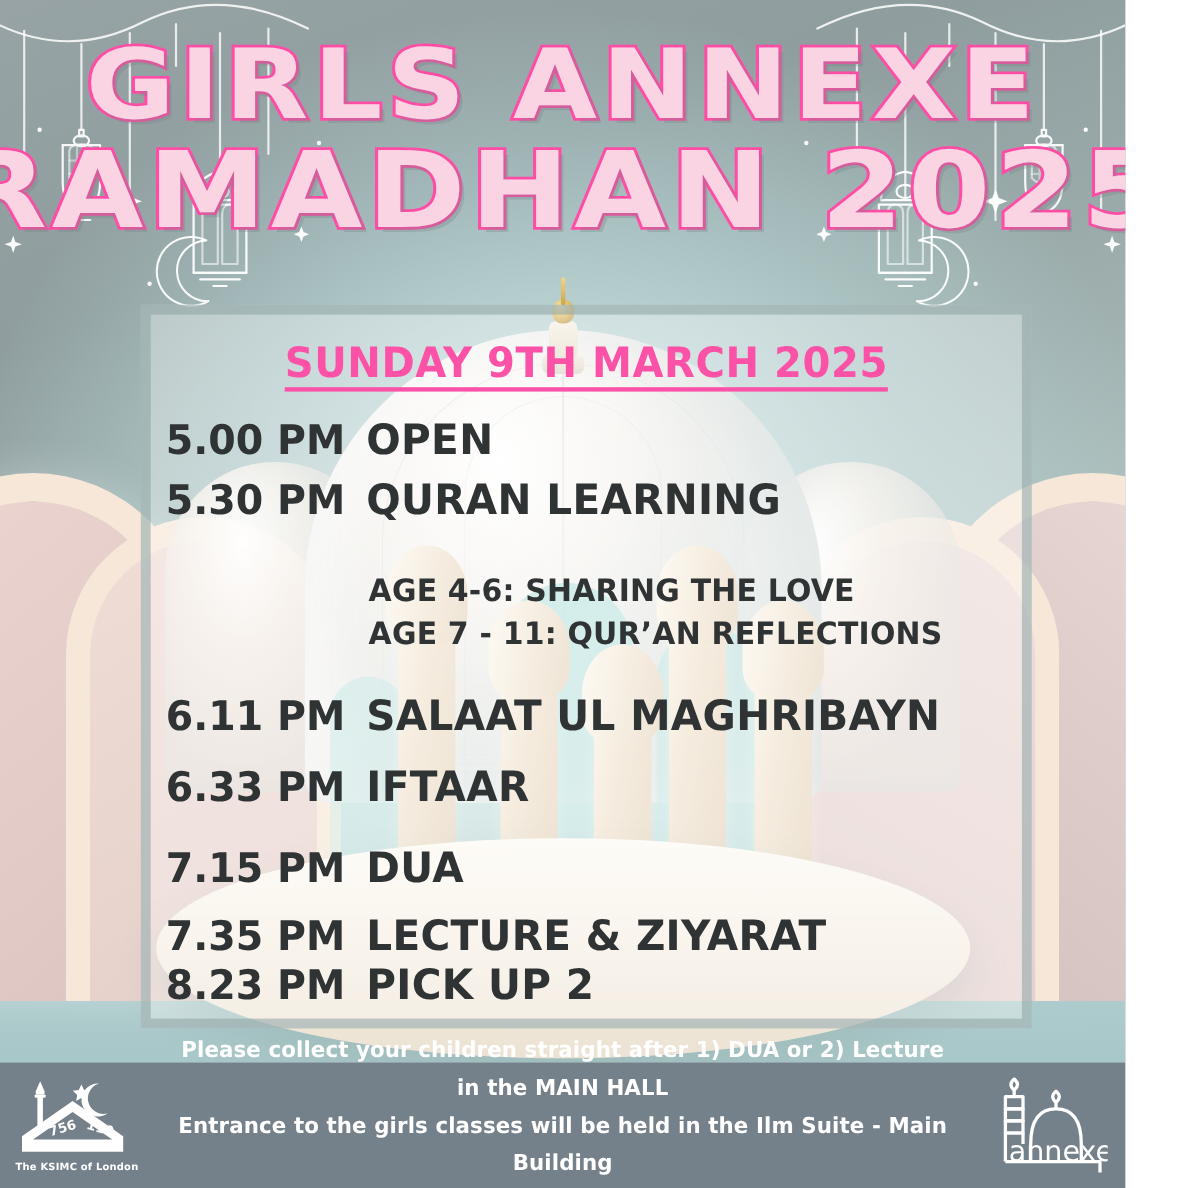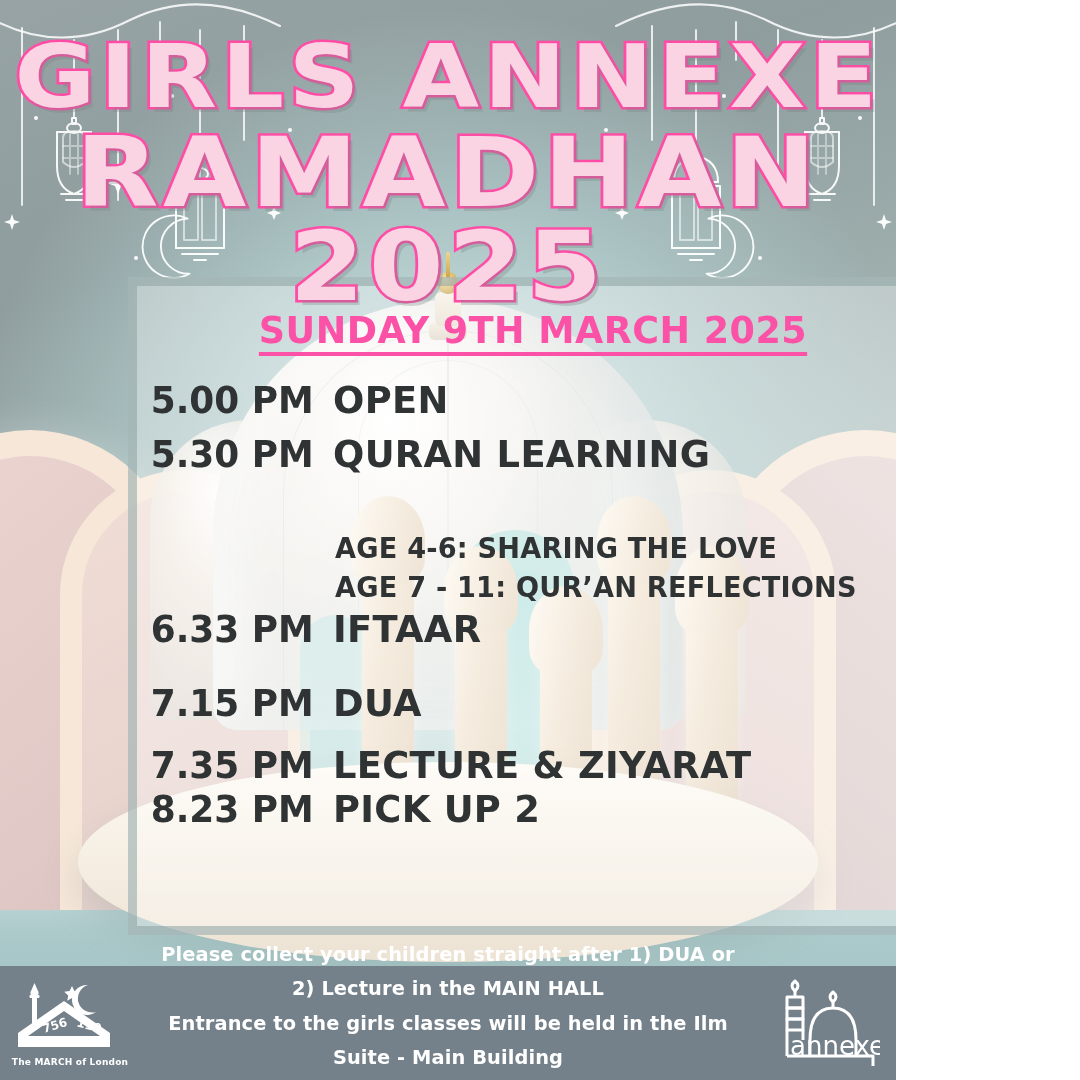--- a/index.html
+++ b/index.html
@@ -6,21 +6,21 @@
   * { margin:0; padding:0; box-sizing:border-box; }
 
   html, body {
     width:1080px; height:1080px;
     font-family:"Liberation Sans", sans-serif;
     overflow:hidden;
   }
 
   #poster {
     position:relative;
-    width:896px; height:1080px;
+    width:1023px; height:1080px;
     overflow:hidden;
     background:#8e9a9b;
   }
 
   
   .bg-layer { position:absolute; inset:0; }
 
   .bg-sky {
     background:
       radial-gradient(ellipse 70% 55% at 50% 42%, rgba(215,238,238,0.95) 0%, rgba(185,215,215,0.55) 45%, rgba(150,170,172,0) 75%),
@@ -248,21 +248,21 @@
   }
   .row .event {
     font-size:38px;
     letter-spacing:0.3px;
     white-space:nowrap;
     transform:scaleX(0.97);
     transform-origin:left center;
   }
 
   .row.r-open   { margin-bottom:10px; }
-  .row.r-quran  { margin-bottom:24px; }
+  .row.r-quran  { margin-bottom:12px; }
   .row.r-salaat { margin-top:34px; margin-bottom:20px; }
   .row.r-iftaar { margin-bottom:30px; }
   .row.r-pick1  { margin-bottom:18px; }
   .row.r-dua    { margin-bottom:18px; }
   .row.r-lect   { }
 
   .subrow {
     padding-left:198px;
     color:#2f3334;
     font-family:"DejaVu Sans", sans-serif;
@@ -495,20 +495,24 @@
       <div class="row r-quran">
         <span class="time">5.30  PM</span>
         <span class="event">QURAN LEARNING</span>
       </div>
 
       <div style="height:30px;"></div>
 
       <div class="subrow">AGE 4-6: SHARING THE LOVE</div>
       <div class="subrow">AGE 7 - 11: QUR’AN REFLECTIONS</div>
 
+      <div class="row r-salaat">
+        <span class="time">6.11  PM</span>
+        <span class="event">SALAAT UL MAGHRIBAYN</span>
+      </div>
 
       <div class="row r-iftaar">
         <span class="time">6.33  PM</span>
         <span class="event">IFTAAR</span>
       </div>
 
 
       <div class="row r-dua">
         <span class="time">7.15  PM</span>
         <span class="event">DUA</span>
@@ -542,21 +546,21 @@
 
           <path d="M76 6 a15 15 0 1 0 8 27 a12 12 0 1 1 -8 -27z" fill="#ffffff"></path>
           <path d="M60 7 l2.4 5 l5.4 .7 l-4 3.7 l1 5.4 l-4.8 -2.7 l-4.8 2.7 l1 -5.4 l-4 -3.7 l5.4 -.7z" fill="#ffffff"></path>
 
           <path d="M52 22 L98 54 L98 68 L6 68 L6 54 Z" fill="#ffffff"></path>
           <path d="M52 32 L88 57 L16 57 Z" fill="#74818a"></path>
 
           <text x="32" y="54" font-family="DejaVu Sans, sans-serif" font-size="12" font-weight="bold" fill="#ffffff" transform="rotate(-17 32 54)">756</text>
           <text x="64" y="47" font-family="DejaVu Sans, sans-serif" font-size="12" font-weight="bold" fill="#ffffff" transform="rotate(16 64 47)">110</text>
         </svg>
-        <div class="ksimc-caption">The MARCH of London</div>
+        <div class="ksimc-caption">The KSIMC of London</div>
       </div>
     </div>
 
     <div id="footer-notes">
       <div>Please collect your children straight after 1) DUA or 2) Lecture in the MAIN HALL</div>
       <div>Entrance to the girls classes will be held in the Ilm Suite - Main Building</div>
       <div>Classes are catered for 4-11 years old girls only.</div>
     </div>
 
     <div class="logo-slot">

